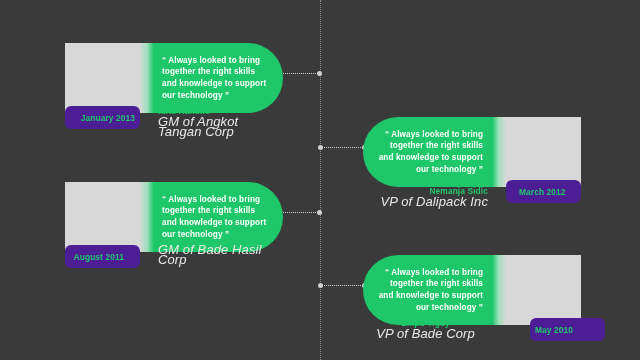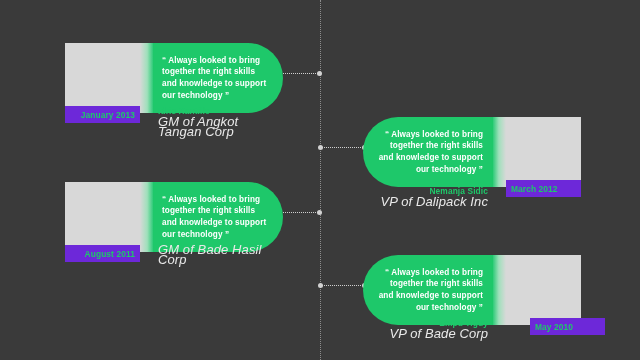--- a/index.html
+++ b/index.html
@@ -60,24 +60,25 @@
     color:#ffffff;
     font-size:8.2px;
     line-height:11.6px;
     font-weight:bold;
     letter-spacing:.1px;
   }
 
   
   .datebar{
     position:absolute;
-    height:17px;
-    background:#6d28d9;
+    height:23px;
+    background:#4c1d95;
     display:flex;align-items:center;
     box-sizing:border-box;
+    border-radius:6px;
   }
   .datebar span{
     color:#1ec86a;
     font-size:8.4px;
     font-weight:bold;
     letter-spacing:.1px;
   }
 
   
   .attrib{position:absolute;}
@@ -148,55 +149,55 @@
   </div>
 
   <div class="card" style="left:363px;top:117px;width:215px;height:95px;">
     <div class="row">
       <div class="bubble left-cap">
         <div class="quote ta-right">“ Always looked to bring together the right skills and knowledge to support our technology ”</div>
       </div>
       <div class="fade fade-r"></div>
       <div class="photo"></div>
     </div>
-    <div class="datebar" style="left:143px;top:63px;width:75px;justify-content:flex-start;padding-left:5px;">
+    <div class="datebar" style="left:143px;top:63px;width:75px;justify-content:flex-start;padding-left:13px;">
       <span>March 2012</span>
     </div>
     <div class="attrib ta-right" style="left:0px;top:63px;width:125px;margin-top:6px;">
       <div class="who">Nemanja Sidic</div>
       <div class="role">VP of Dalipack Inc</div>
     </div>
   </div>
 
   <div class="card" style="left:65px;top:182px;width:215px;height:95px;">
     <div class="row">
       <div class="photo"></div>
       <div class="fade fade-l"></div>
       <div class="bubble right-cap">
         <div class="quote ta-left">“ Always looked to bring together the right skills and knowledge to support our technology ”</div>
       </div>
     </div>
-    <div class="datebar" style="left:0px;top:63px;width:75px;justify-content:flex-end;padding-right:5px;">
+    <div class="datebar" style="left:0px;top:63px;width:75px;justify-content:flex-end;padding-right:16px;">
       <span>August 2011</span>
     </div>
     <div class="attrib ta-left" style="left:93px;top:63px;width:122px;">
       <div class="role">GM of Bade Hasil Corp</div>
     </div>
   </div>
 
   <div class="card" style="left:363px;top:255px;width:215px;height:95px;">
     <div class="row">
       <div class="bubble left-cap">
         <div class="quote ta-right">“ Always looked to bring together the right skills and knowledge to support our technology ”</div>
       </div>
       <div class="fade fade-r"></div>
       <div class="photo"></div>
     </div>
     <div class="datebar" style="left:143px;top:63px;width:75px;justify-content:flex-start;padding-left:5px;margin-left:24px;">
       <span>May 2010</span>
     </div>
-    <div class="attrib ta-right" style="left:0px;top:63px;width:125px;">
+    <div class="attrib ta-right" style="left:0px;top:63px;width:125px;text-align:center;">
       <div class="who">Empu Tiguy</div>
       <div class="role">VP of Bade Corp</div>
     </div>
   </div>
 
 </div>
 
 </body></html>

